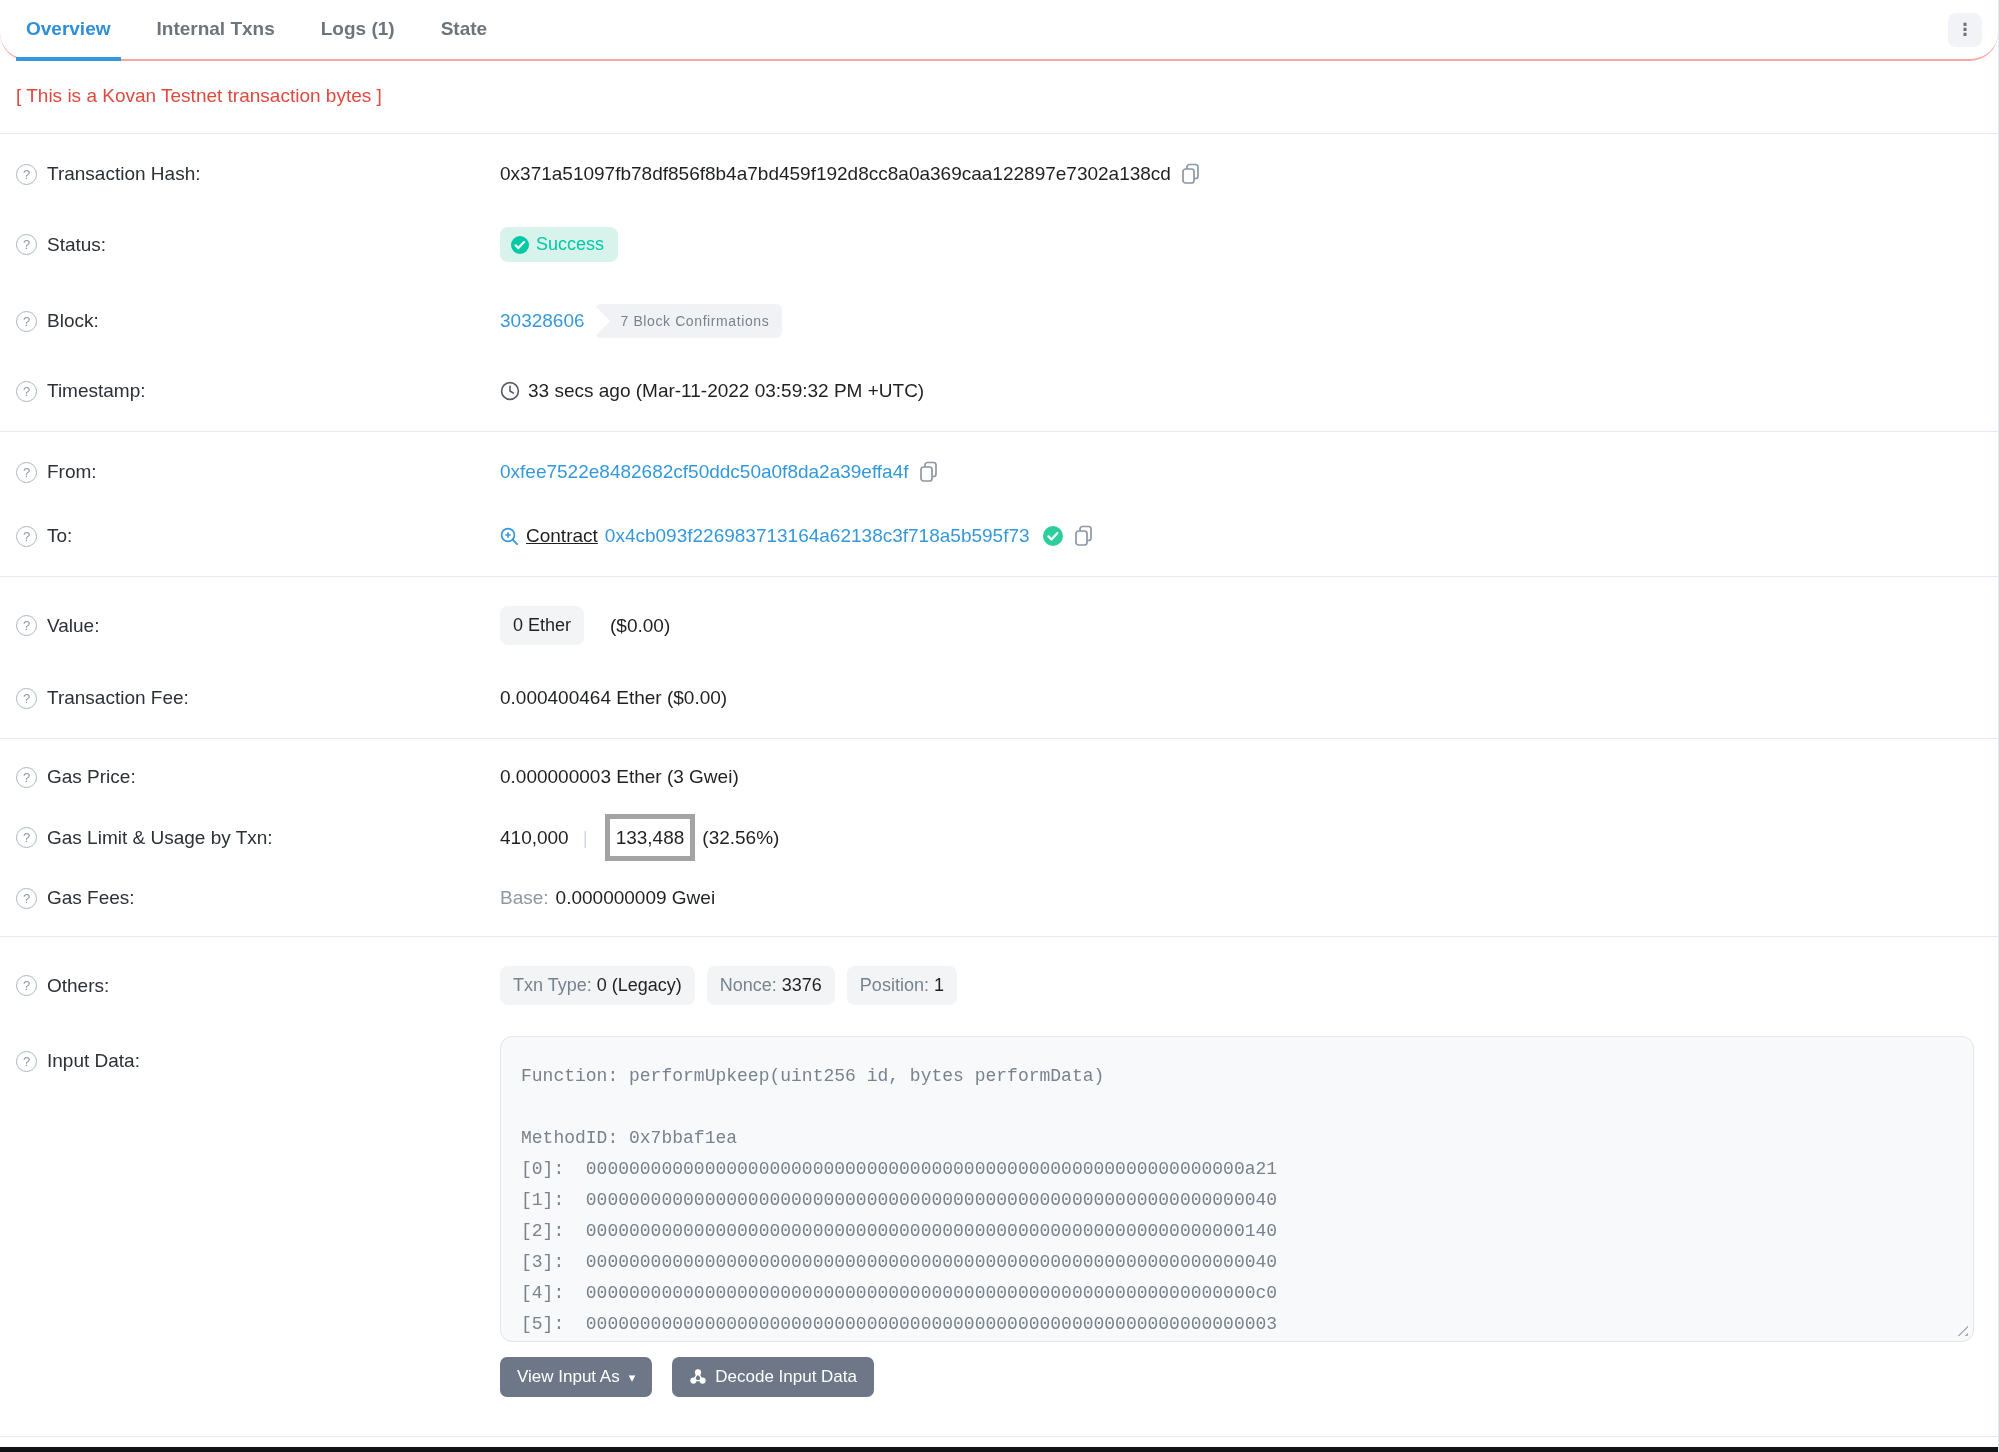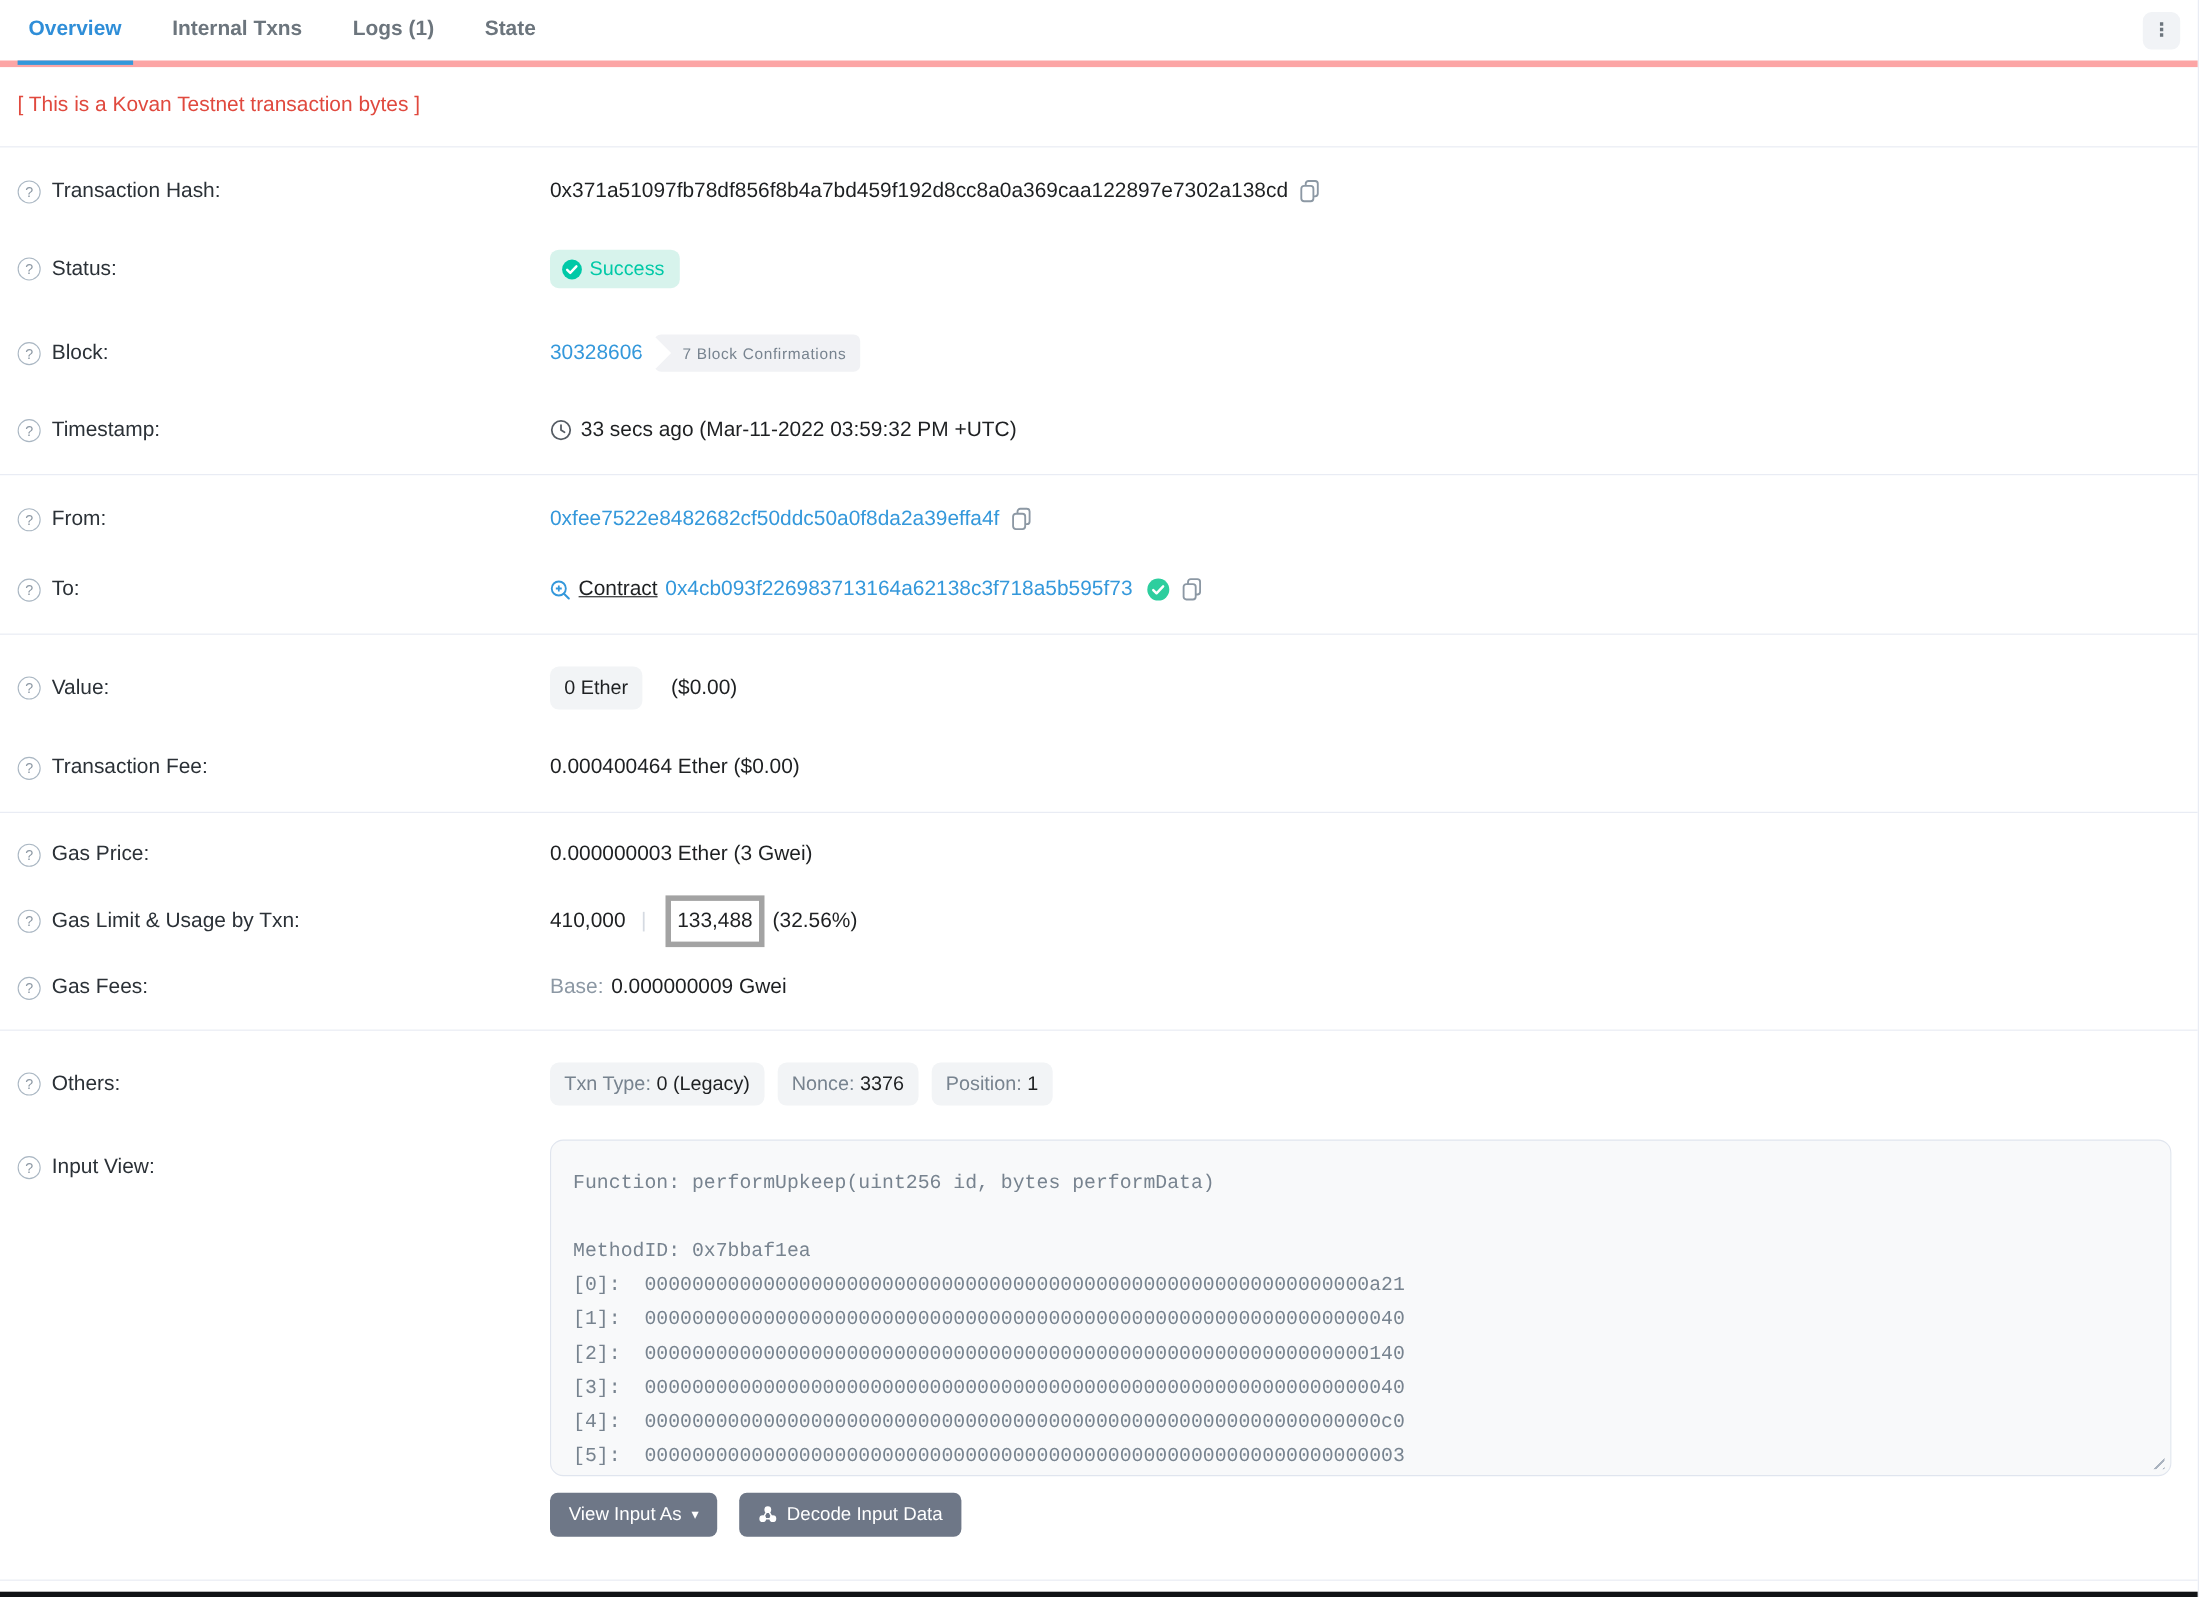--- a/index.html
+++ b/index.html
@@ -4,21 +4,21 @@
 <style>
   * { margin:0; padding:0; box-sizing:border-box; }
   html,body { background:#ffffff; }
   body {
     font-family:"Liberation Sans","DejaVu Sans",sans-serif;
     font-size:19px; color:#1e2022;
     width:1999px; height:1452px; position:relative; overflow:hidden;
     border-right:1px solid #e7eaf3;
   }
   
-  .tabbar { display:flex; align-items:center; height:61px; border-bottom:6px solid #fca5a5; padding:0 16px; position:relative; }
+  .tabbar { display:flex; align-items:center; height:61px; border-bottom:2px solid #fca5a5; padding:0 16px; position:relative;border-radius:28px; }
   .tab { font-weight:700; color:#6c757d; padding:18px 10px 17px; margin-right:26px; cursor:pointer; border-bottom:4px solid transparent; margin-bottom:-2px; }
   .tab.active { color:#2f8ed8; border-bottom-color:#3498db; }
   .kebab-btn { margin-left:auto; width:34px; height:34px; background:#f1f3f6; border-radius:8px;
     display:flex; align-items:center; justify-content:center; color:#6c757d; font-size:17px; font-weight:700; cursor:pointer; letter-spacing:0; }
   
   .warning { color:#e0493e; padding:24px 16px 26px; font-size:19px; }
   .warning b { font-weight:400;text-align:right; }
   
   .section { border-bottom:1px solid #e7eaf3; padding:8px 0; }
   .section:last-of-type { border-bottom:1px solid #e7eaf3; }
@@ -267,21 +267,21 @@
       <span class="pill">
         <span class="k">Position:</span>
           <span class="v">1</span>
       </span>
     </div>
   </div>
 
   <div class="row top" style="padding-top:10px;">
     <div class="row-label" style="padding-top:14px;">
       <span class="q-icon">?</span>
-      <span>Input View:</span>
+      <span>Input Data:</span>
     </div>
     <div class="row-value" style="display:block;">
       <div class="inputbox">
         <div class="line">Function: performUpkeep(uint256 id, bytes performData)</div>
         <div class="line">&nbsp;</div>
         <div class="line">MethodID: 0x7bbaf1ea</div>
         <div class="line">[0]:  0000000000000000000000000000000000000000000000000000000000000a21</div>
         <div class="line">[1]:  0000000000000000000000000000000000000000000000000000000000000040</div>
         <div class="line">[2]:  0000000000000000000000000000000000000000000000000000000000000140</div>
         <div class="line">[3]:  0000000000000000000000000000000000000000000000000000000000000040</div>

